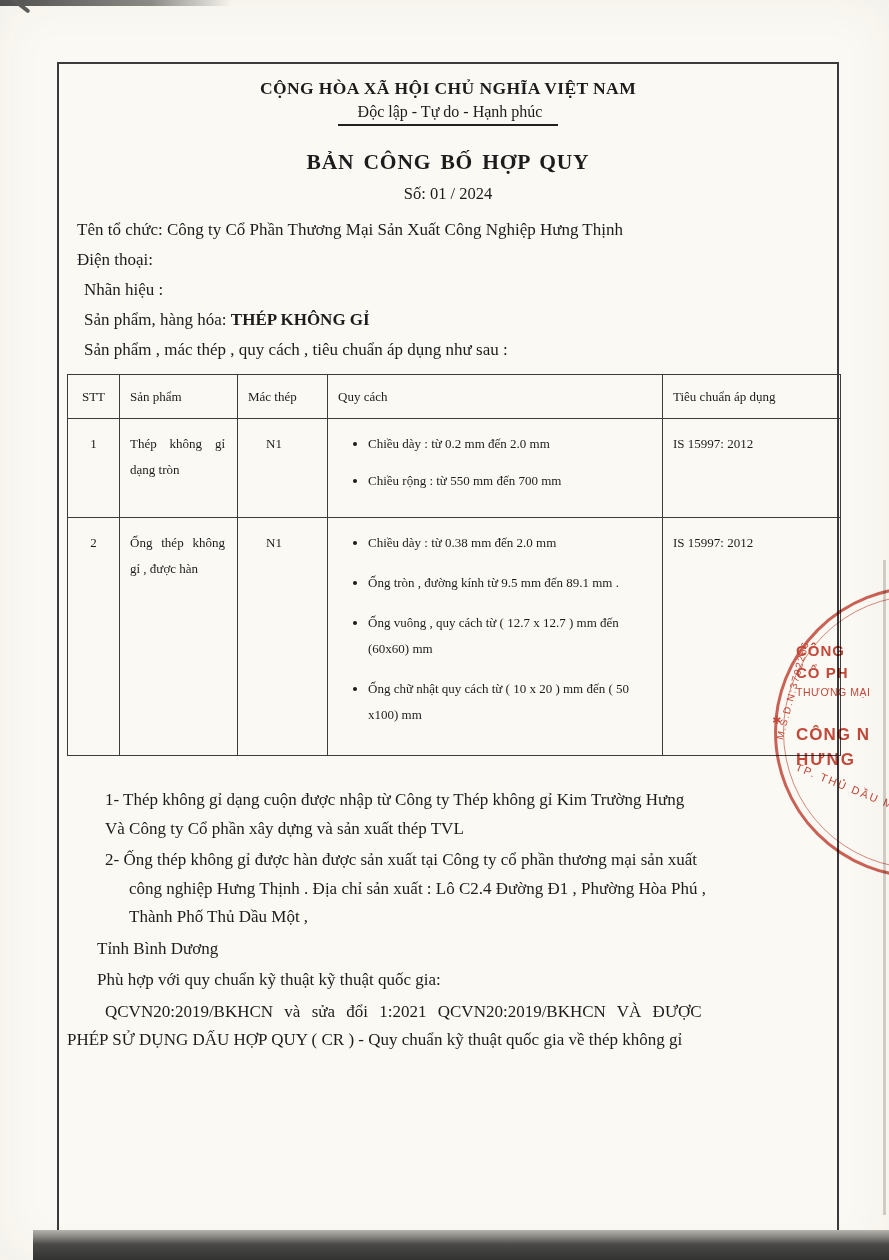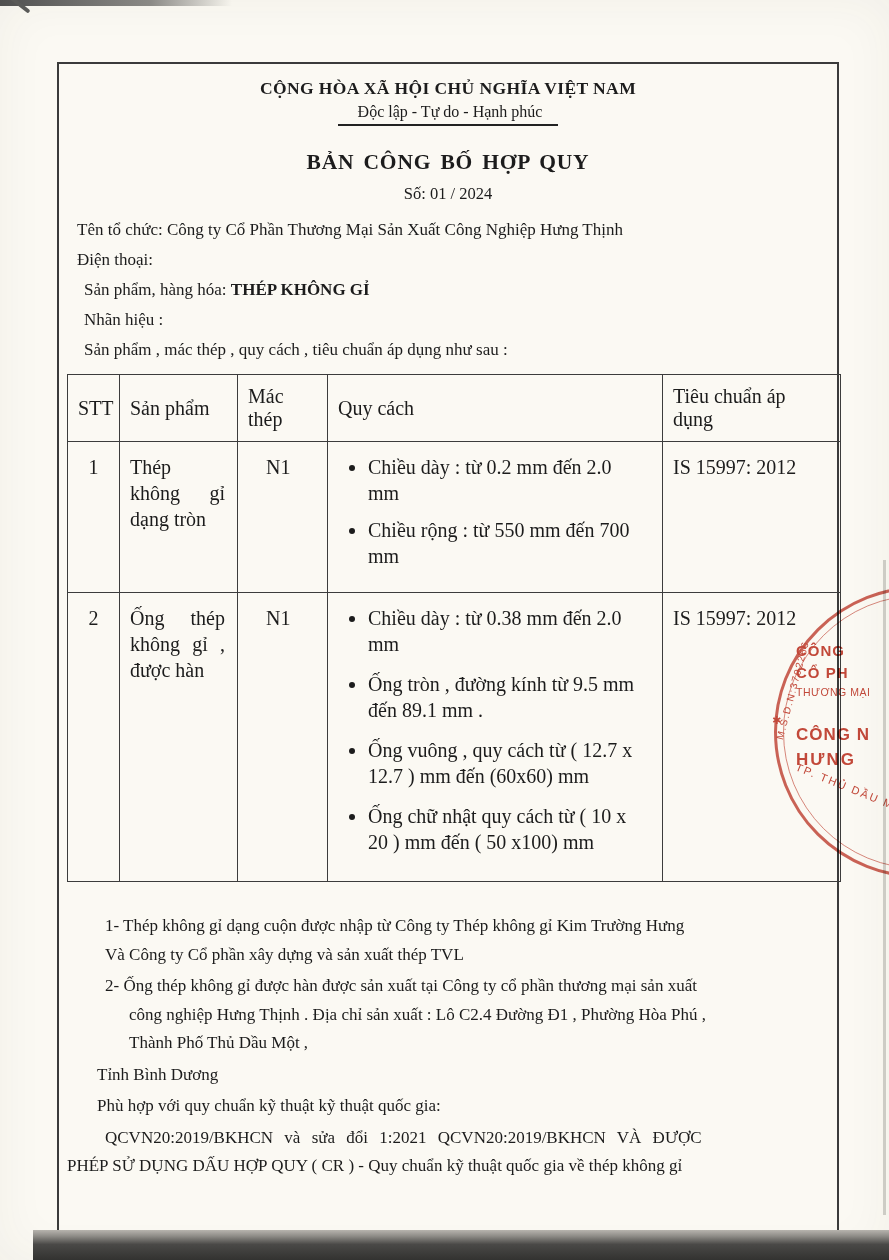--- a/index.html
+++ b/index.html
@@ -33,21 +33,21 @@
   .motto{display:inline-block;font-weight:normal;font-size:16px;
     border-bottom:2px solid #222;padding:0 16px 3px 20px;}
   .doc-title{text-align:center;font-weight:bold;font-size:21.5px;letter-spacing:.8px;word-spacing:3px;margin-top:24px;}
   .doc-number{text-align:center;font-size:16.5px;margin-top:9px;}
   p.info{font-size:17px;line-height:28px;margin-top:2px;}
   p.info.first{margin-top:12px;}
   p.info.indent{padding-left:7px;}
   .b{font-weight:bold;}
   
   table.spec-table{border-collapse:collapse;table-layout:fixed;width:773px;margin:10px 0 0 -10px;
-    font-size:20px;}
+    font-size:13px;}
   .spec-table col.c1{width:52px;}
   .spec-table col.c2{width:118px;}
   .spec-table col.c3{width:90px;}
   .spec-table col.c4{width:335px;}
   .spec-table col.c5{width:178px;}
   .spec-table th,.spec-table td{border:1.5px solid #3c3c3c;vertical-align:top;}
   .spec-table th{font-weight:normal;text-align:left;padding:10px 10px;height:44px;vertical-align:middle;}
   .spec-table th.center{text-align:center;}
   .spec-table td{padding:12px 10px;line-height:26px;}
   td.stt{text-align:center;}
@@ -98,22 +98,22 @@
       <div class="nat-title">CỘNG HÒA XÃ HỘI CHỦ NGHĨA VIỆT NAM</div>
       <div class="motto-wrap">
         <span class="motto">Độc lập - Tự do - Hạnh phúc</span>
       </div>
 
       <div class="doc-title">BẢN CÔNG BỐ HỢP QUY</div>
       <div class="doc-number">Số: 01 / 2024</div>
 
       <p class="info first">Tên tổ chức: Công ty Cổ Phần Thương Mại Sản Xuất Công Nghiệp Hưng Thịnh</p>
       <p class="info">Điện thoại:</p>
+      <p class="info indent">Nhãn hiệu :</p>
       <p class="info indent"><span>Sản phẩm, hàng hóa:</span> <span class="b">THÉP KHÔNG GỈ</span></p>
-      <p class="info indent">Nhãn hiệu :</p>
       <p class="info indent">Sản phẩm , mác thép , quy cách , tiêu chuẩn áp dụng như sau :</p>
 
       <table class="spec-table">
         <colgroup>
             <col class="c1">
             <col class="c2">
             <col class="c3">
             <col class="c4">
             <col class="c5">
           </colgroup>

